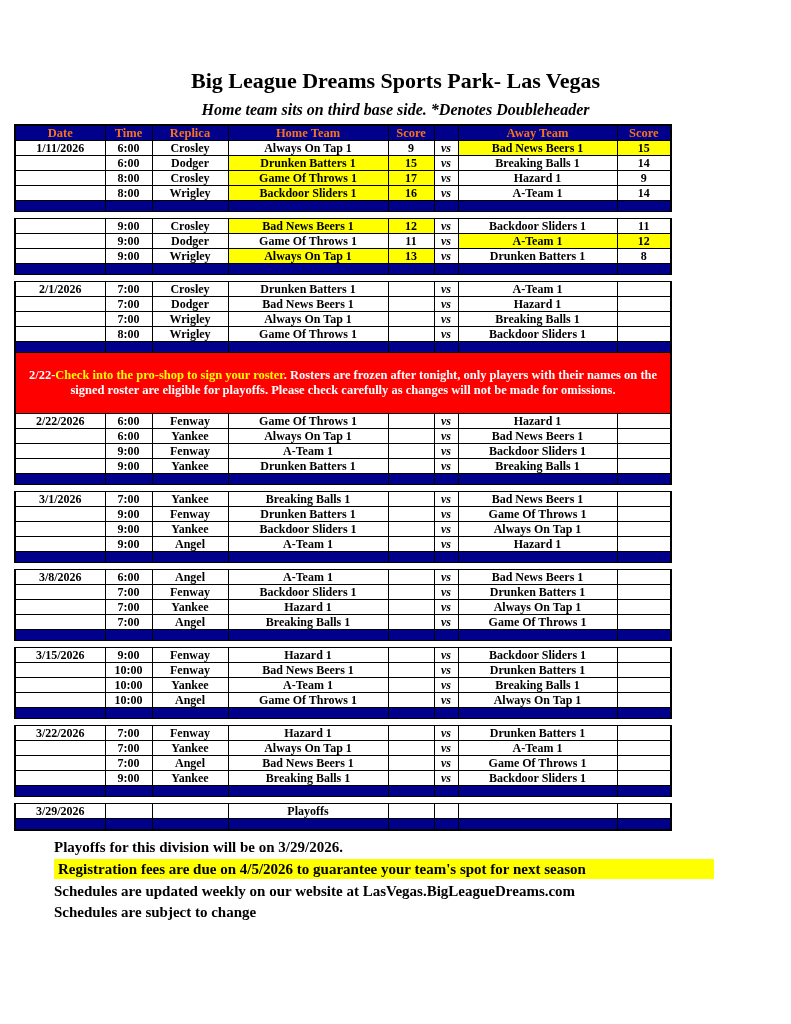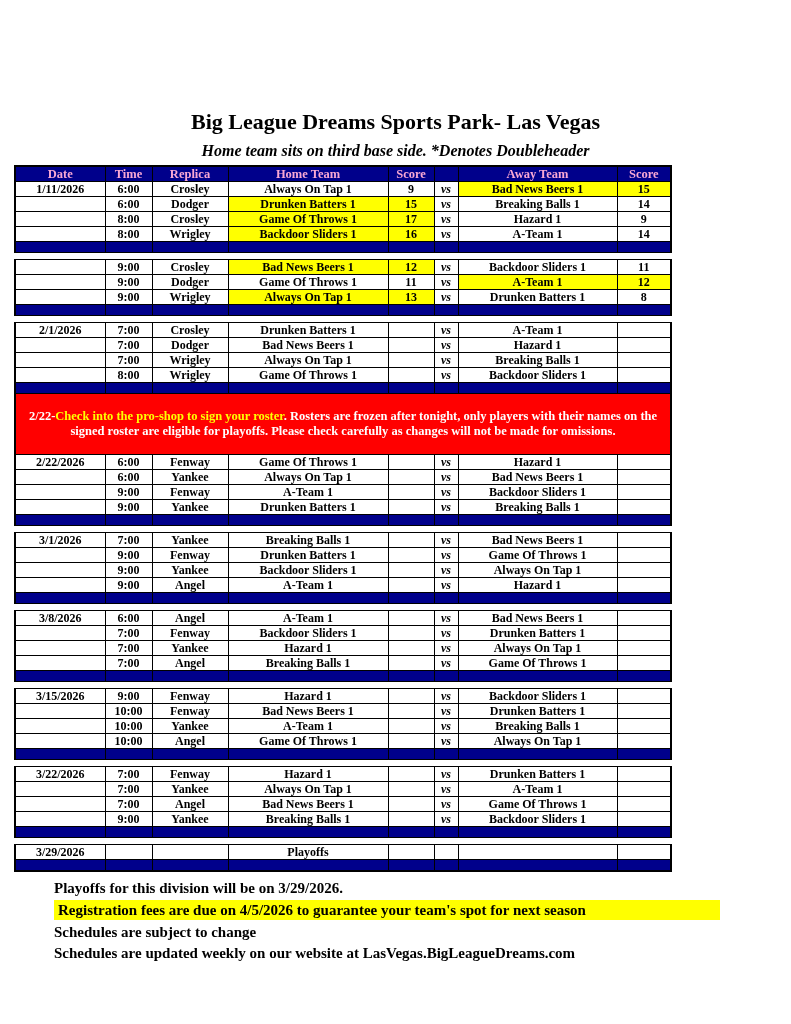--- a/index.html
+++ b/index.html
@@ -1,52 +1,52 @@
 <!DOCTYPE html>
 <html><head>
 <meta charset="utf-8">
 <style>
   html,body { margin:0; padding:0; background:#fff; }
   .page {
     width:791px; height:1024px; background:#ffffff; overflow:hidden;
     font-family:"Liberation Serif", serif; color:#000; position:relative;
   }
-  .header { text-align:center; padding-top:110px; }
+  .header { text-align:center; padding-top:69px; }
   .title    { font-size:22px; font-weight:bold; line-height:24px; }
   .subtitle { font-size:17px; font-weight:bold; line-height:18px; margin-top:6px; }
   .note     { font-size:16px; font-weight:bold; font-style:italic; line-height:13px; margin-top:10px; }
 
   table.sched {
     border-collapse:collapse; table-layout:fixed;
     width:656px; margin:8px 0 0 14px;
   }
   table.sched td {
     padding:0 2px; text-align:center; vertical-align:middle;
     font-weight:bold; font-size:12px; line-height:14px; height:14px;
     overflow:hidden; white-space:nowrap;
   }
   
   td.b { border:1px solid #000; }
   tr.bordered td:first-child { border-left:2px solid #000; }
   tr.bordered td:last-child  { border-right:2px solid #000; }
-  tr.hdr td  { background:#00008B; color:#f9a8d4; font-size:12.5px; border:1px solid #000; border-top:2px solid #000; }
+  tr.hdr td  { background:#00008B; color:#f97316; font-size:12.5px; border:1px solid #000; border-top:2px solid #000; }
   tr.sep td  { background:#00008B; height:10px; line-height:10px; }
   tr.sep.final td { border-bottom:2px solid #000; }
   tr.gap td  { border:none; background:#fff; height:6px; line-height:6px; }
   td.hl      { background:#FFFF00; }
   td.vs      { font-style:italic; font-size:11px; }
   tr.notice td {
     background:#FF0000; color:#fff; height:32px; line-height:15px;
     white-space:normal; font-size:12.5px; padding:14px 8px;
   }
   .notice-hl { color:#FFFF00; }
 
   .footer { margin-top:7px;margin-left:40px; }
   .fline { margin:0 0 3px 14px; font-size:15px; font-weight:bold; line-height:18px; }
-  .fline.reg { background:#FFFF00; width:648px; padding:1px 14px 1px 4px; }
+  .fline.reg { background:#FFFF00; width:648px; padding:1px 8px 1px 4px; }
 </style>
 </head>
 <body>
 
 <div class="page">
   <div class="header">
     <div class="title">Big League Dreams Sports Park- Las Vegas</div>
     <div class="note">Home team sits on third base side.  *Denotes Doubleheader</div>
   </div>
 
@@ -505,16 +505,16 @@
           <td class="b"></td>
           <td class="b"></td>
           <td class="b"></td>
         </tr>
       </tbody>
   </table>
 
   <div class="footer">
     <div class="fline">Playoffs for this division will be on 3/29/2026.</div>
     <div class="fline reg">Registration fees are due on 4/5/2026 to guarantee your team's spot for next season</div>
+    <div class="fline">Schedules are updated weekly on our website at LasVegas.BigLeagueDreams.com</div>
     <div class="fline">Schedules are subject to change</div>
-    <div class="fline">Schedules are updated weekly on our website at LasVegas.BigLeagueDreams.com</div>
   </div>
 </div>
 
 </body></html>

